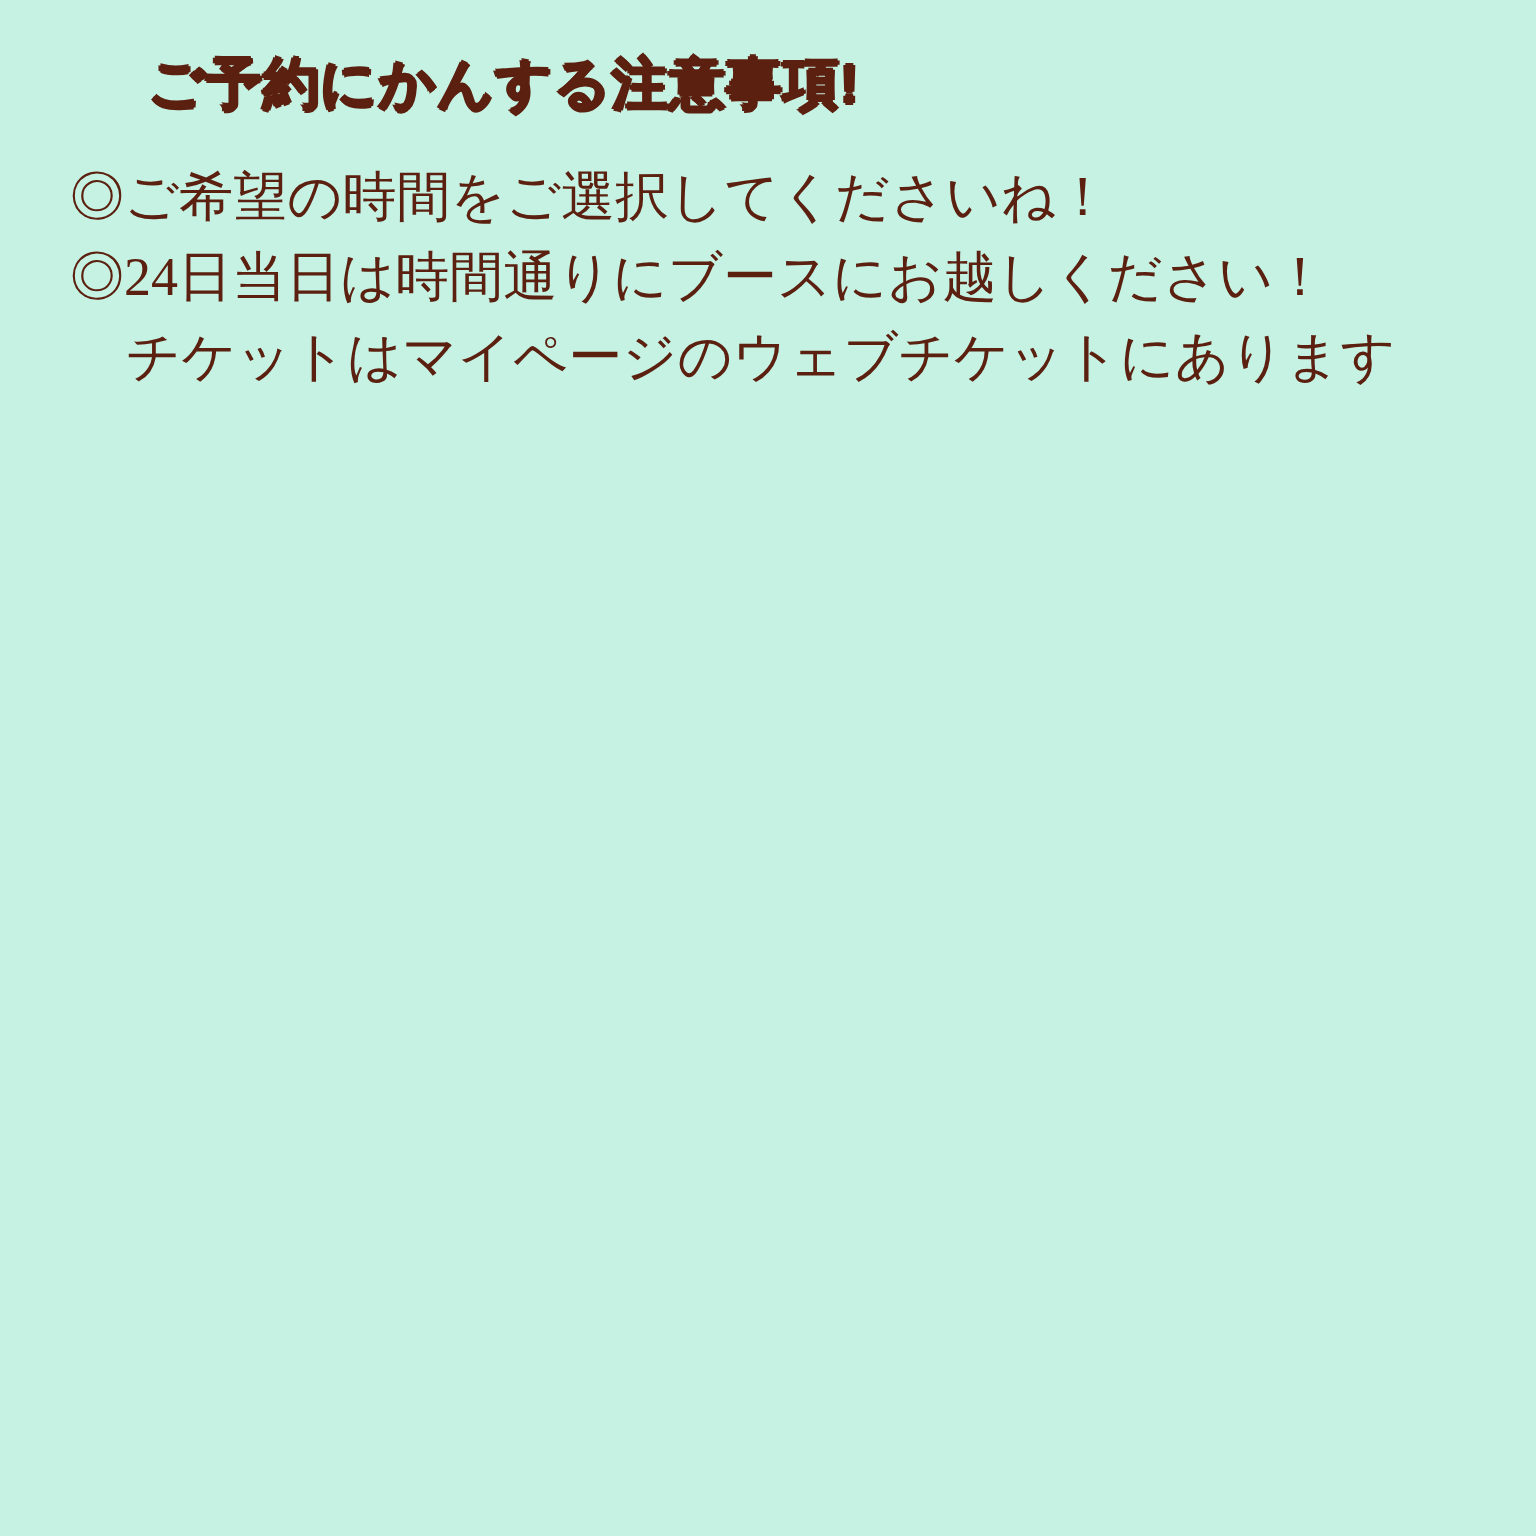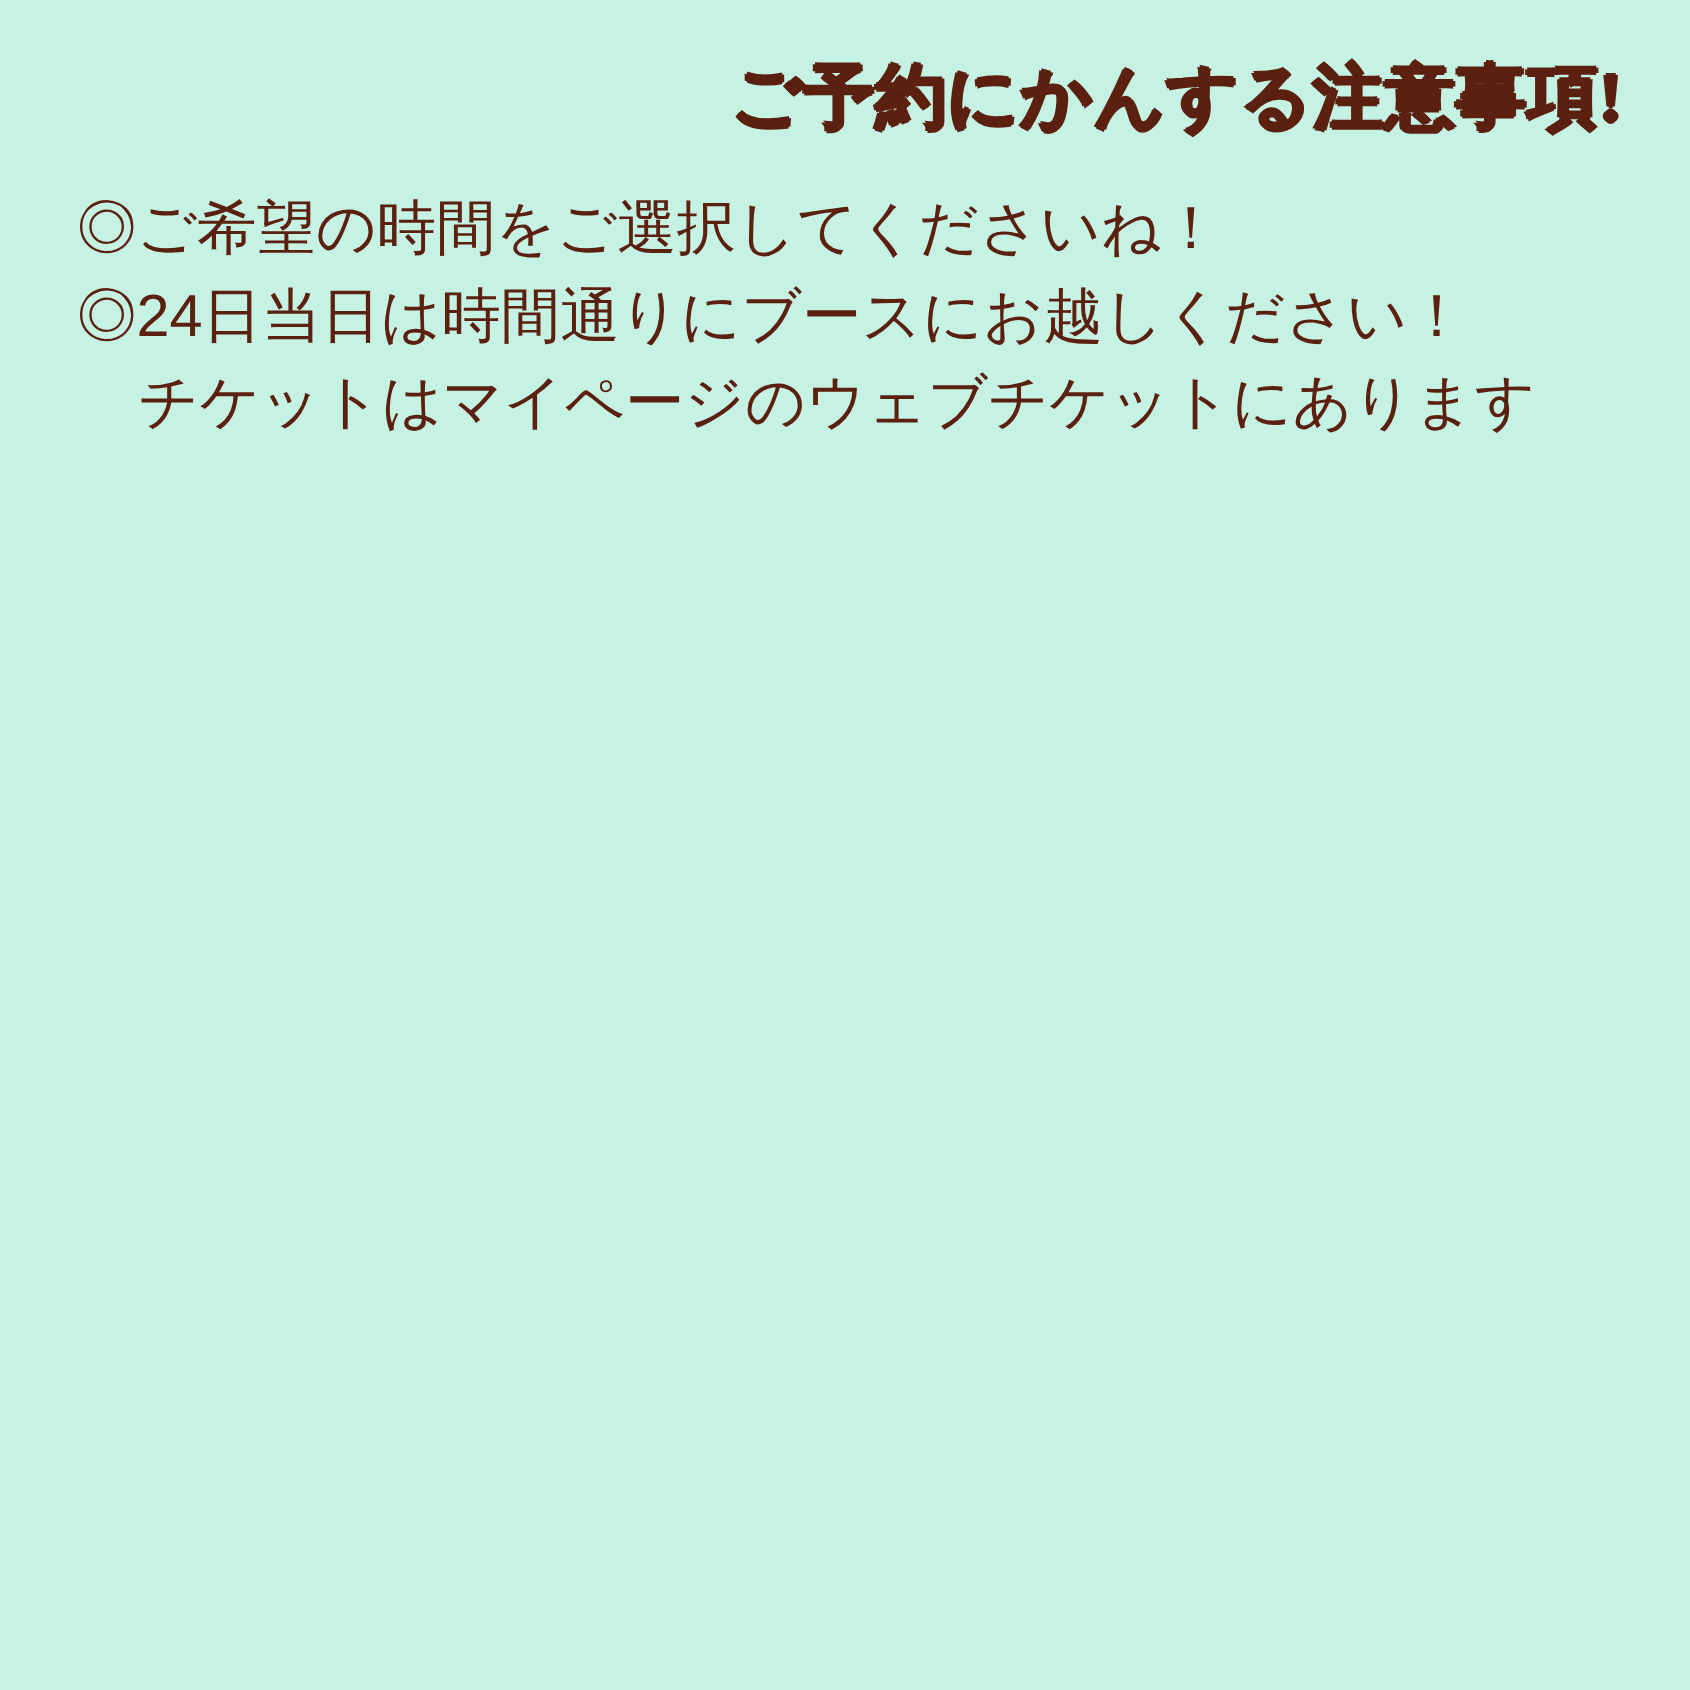--- a/index.html
+++ b/index.html
@@ -16,36 +16,36 @@
   .poster {
     position: relative;
     width: 1536px;
     height: 1536px;
     background: #c5f2e3;
     box-sizing: border-box;
     padding: 52px 60px 40px 70px;
   }
   .title {
     color: #5c2010;
-    font-family: Liberation Serif, serif;
+    font-family: Liberation Sans, sans-serif;
     font-weight: bold;
-    font-size: 64px;
+    font-size: 56px;
     line-height: 1.15;
     letter-spacing: 1px;
-    text-align: right;
+    text-align: left;
     margin: 0 0 42px 78px;
     text-shadow:
        2px 0 0 #5c2010,
       -2px 0 0 #5c2010,
        0 2px 0 #5c2010,
        0 -2px 0 #5c2010;
   }
   .body-block {
     color: #5c2010;
-    font-family: Liberation Sans, sans-serif;
+    font-family: Liberation Serif, serif;
     font-size: 54px;
     line-height: 1.48;
     letter-spacing: 0px;
   }
   .line {
     white-space: pre;
     margin: 0;
   }
   .indent {
     padding-left: 56px;

